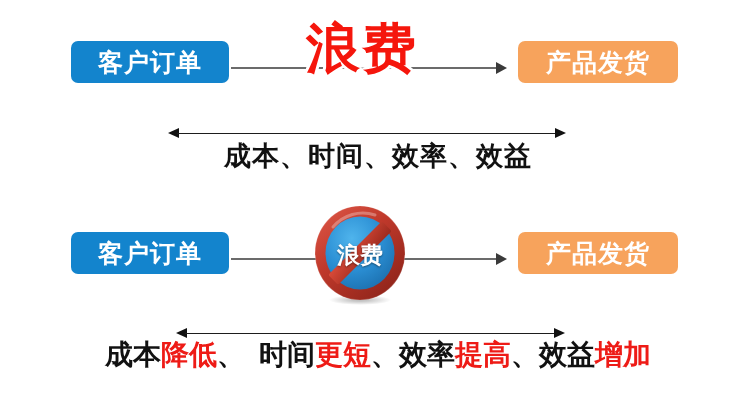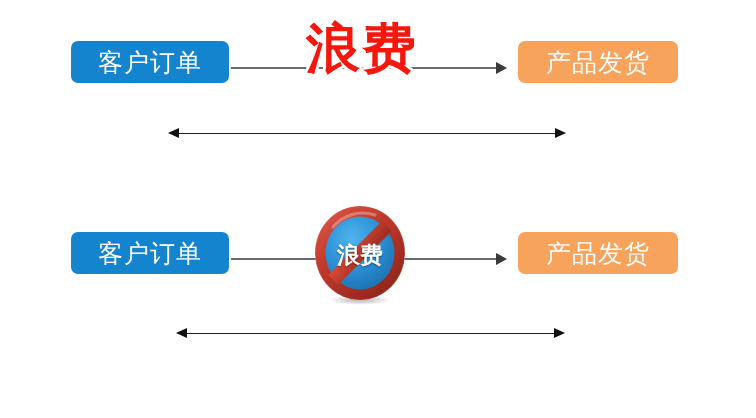--- a/index.html
+++ b/index.html
@@ -19,21 +19,21 @@
   }
 
   
   .pill {
     position: absolute;
     display: flex;
     align-items: center;
     justify-content: center;
     border-radius: 7px;
     color: #ffffff;
-    font-weight: normal;
+    font-weight: bold;
     font-size: 25px;
     letter-spacing: 1px;
     line-height: 1;
     white-space: nowrap;
     z-index: 4;
   }
   .pill-blue   { background: #1384cd; }
   .pill-orange { background: #f7a35c; margin-left: 6px; }
 
   .row1-left  { left: 71px;  top: 41px;  width: 158px; height: 42px; }
@@ -185,20 +185,21 @@
   <div class="waste-word">浪费</div>
 
   <div class="pill pill-orange row1-right">产品发货</div>
 
   <div class="dbl-arrow measure1">
     <div class="head-l"></div>
     <div class="shaft"></div>
     <div class="head-r"></div>
   </div>
 
+  <div class="caption caption1">成本、时间、效率、效益</div>
 
   <div class="pill pill-blue row2-left">客户订单</div>
 
   <div class="flow-arrow flow2">
     <div class="shaft"></div>
     <div class="head"></div>
   </div>
 
   <div class="no-sign">
     <svg viewBox="0 0 94 100" xmlns="http://www.w3.org/2000/svg" aria-hidden="true">
@@ -236,14 +237,15 @@
   </div>
 
   <div class="pill pill-orange row2-right">产品发货</div>
 
   <div class="dbl-arrow measure2">
     <div class="head-l"></div>
     <div class="shaft"></div>
     <div class="head-r"></div>
   </div>
 
+  <div class="caption caption2" id="row2-caption"><span>成本</span><span class="hl">降低</span><span>、</span><span class="gap"></span><span>时间</span><span class="hl">更短</span><span>、</span><span>效率</span><span class="hl">提高</span><span>、</span><span>效益</span><span class="hl">增加</span></div>
 
 </div>
 
 </body></html>

